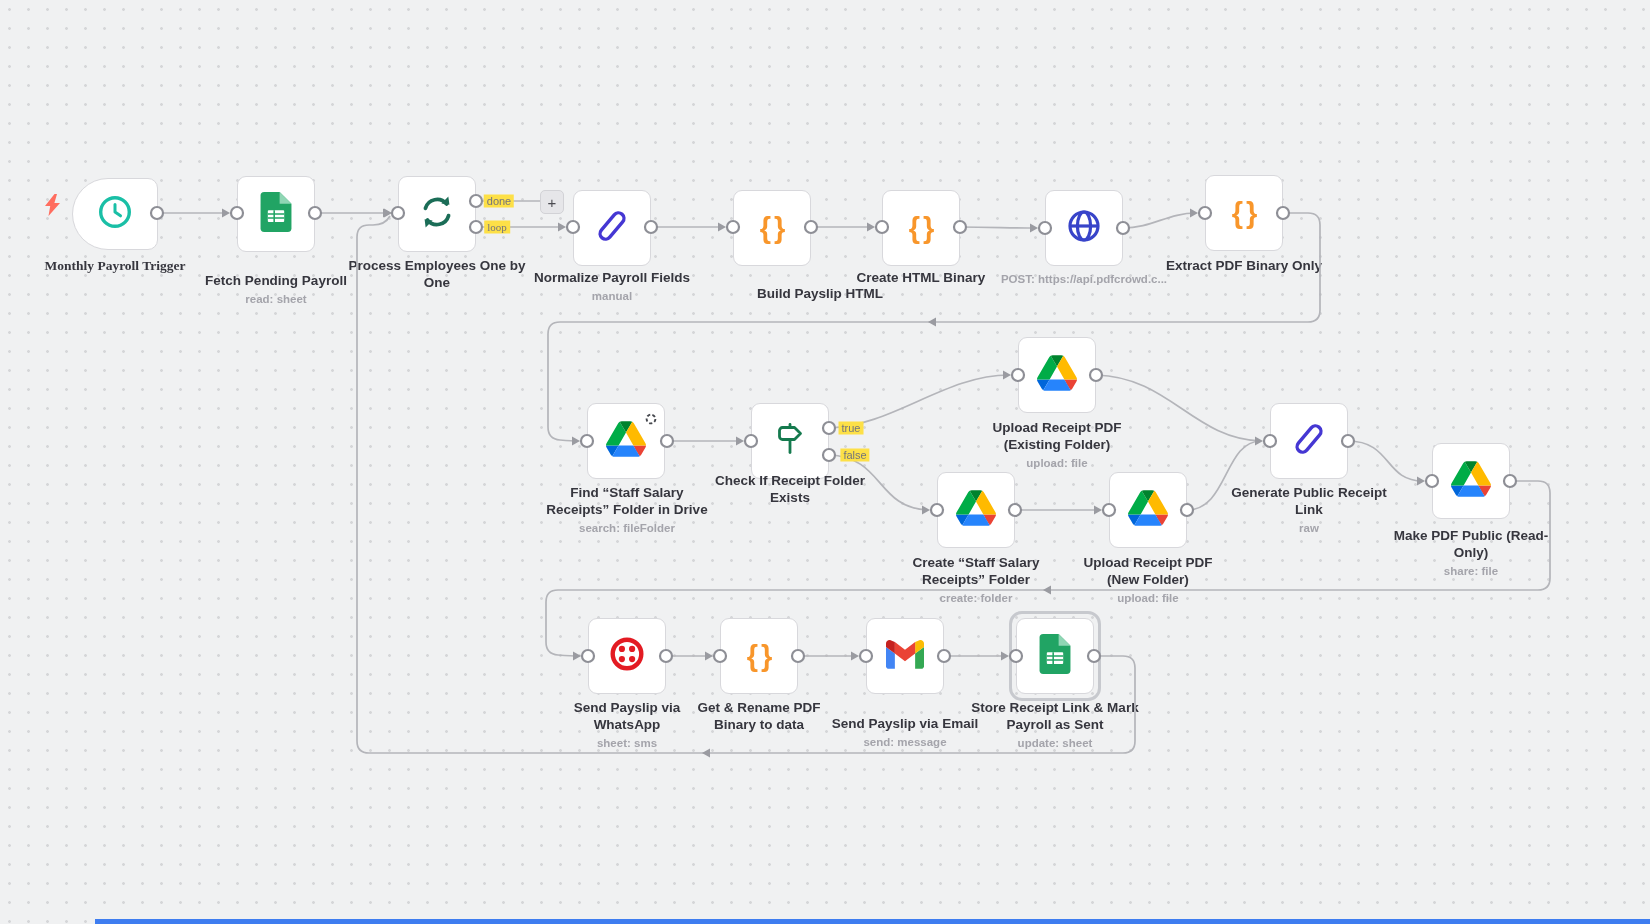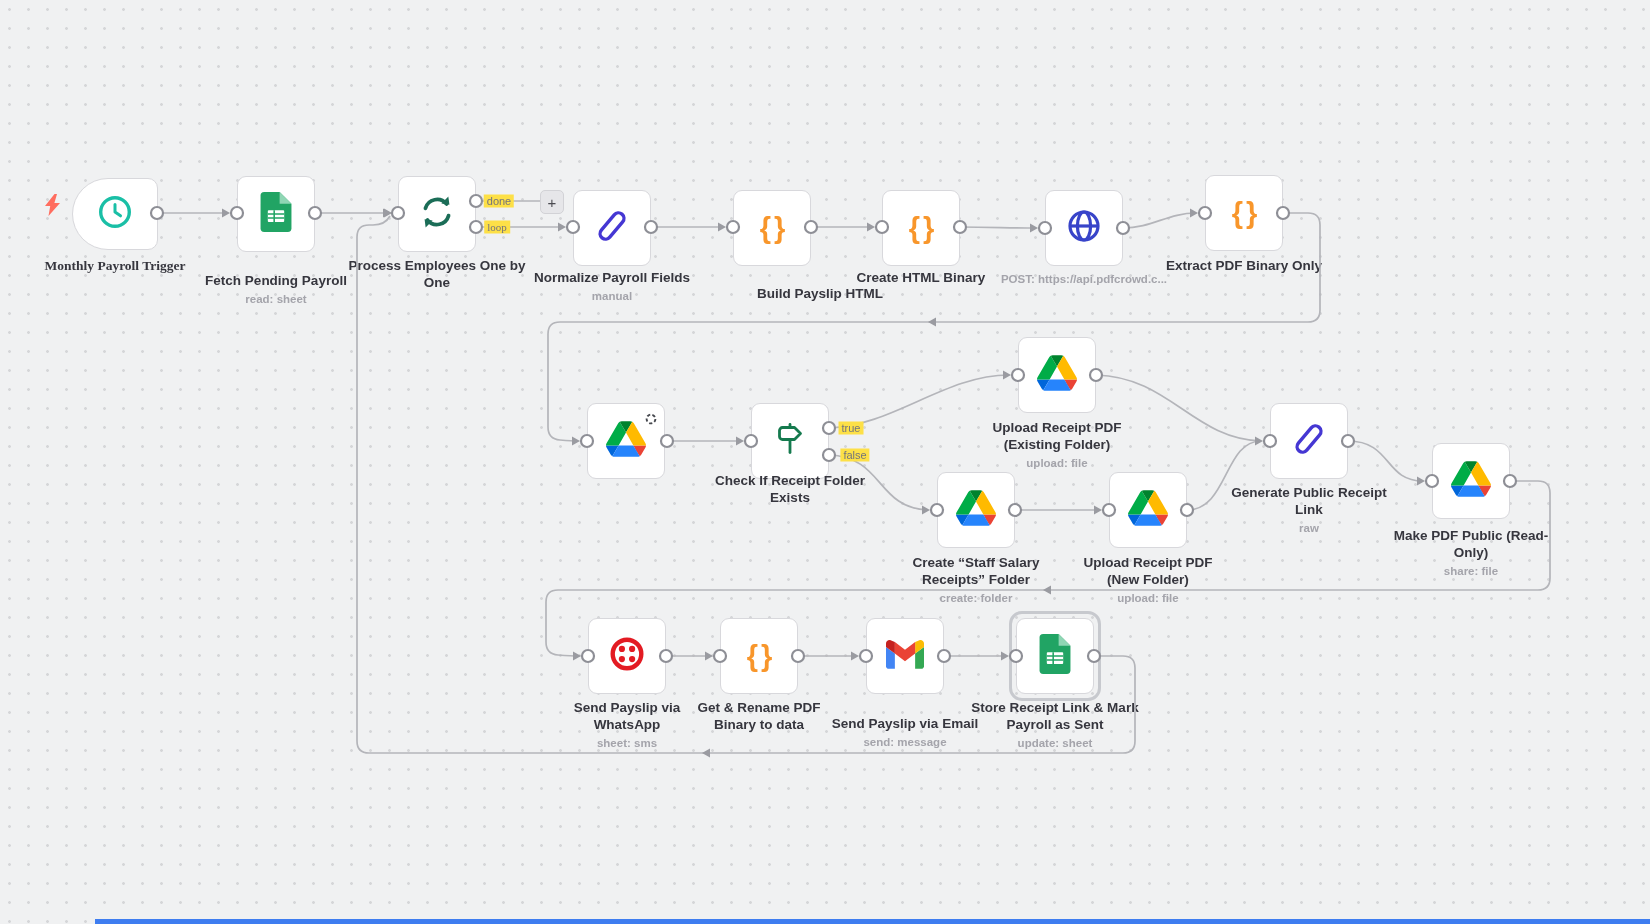--- a/index.html
+++ b/index.html
@@ -352,20 +352,24 @@
   </div>
   <div class="nlabel" style="left:921px;top:269px;width:200px;">
     <div>Create HTML Binary</div>
   </div>
   <div class="nlabel" style="left:1084px;top:269px;width:185px;">
       <div class="nsub">POST: https://api.pdfcrowd.c...</div>
   </div>
   <div class="nlabel" style="left:1244px;top:257px;width:210px;">
     <div>Extract PDF Binary Only</div>
   </div>
+  <div class="nlabel" style="left:627px;top:484px;width:175px;">
+    <div>Find “Staff Salary Receipts” Folder in Drive</div>
+      <div class="nsub">search: fileFolder</div>
+  </div>
   <div class="nlabel" style="left:790px;top:472px;width:175px;">
     <div>Check If Receipt Folder Exists</div>
   </div>
   <div class="nlabel" style="left:1057px;top:419px;width:155px;">
     <div>Upload Receipt PDF (Existing Folder)</div>
       <div class="nsub">upload: file</div>
   </div>
   <div class="nlabel" style="left:976px;top:554px;width:160px;">
     <div>Create “Staff Salary Receipts” Folder</div>
       <div class="nsub">create: folder</div>

